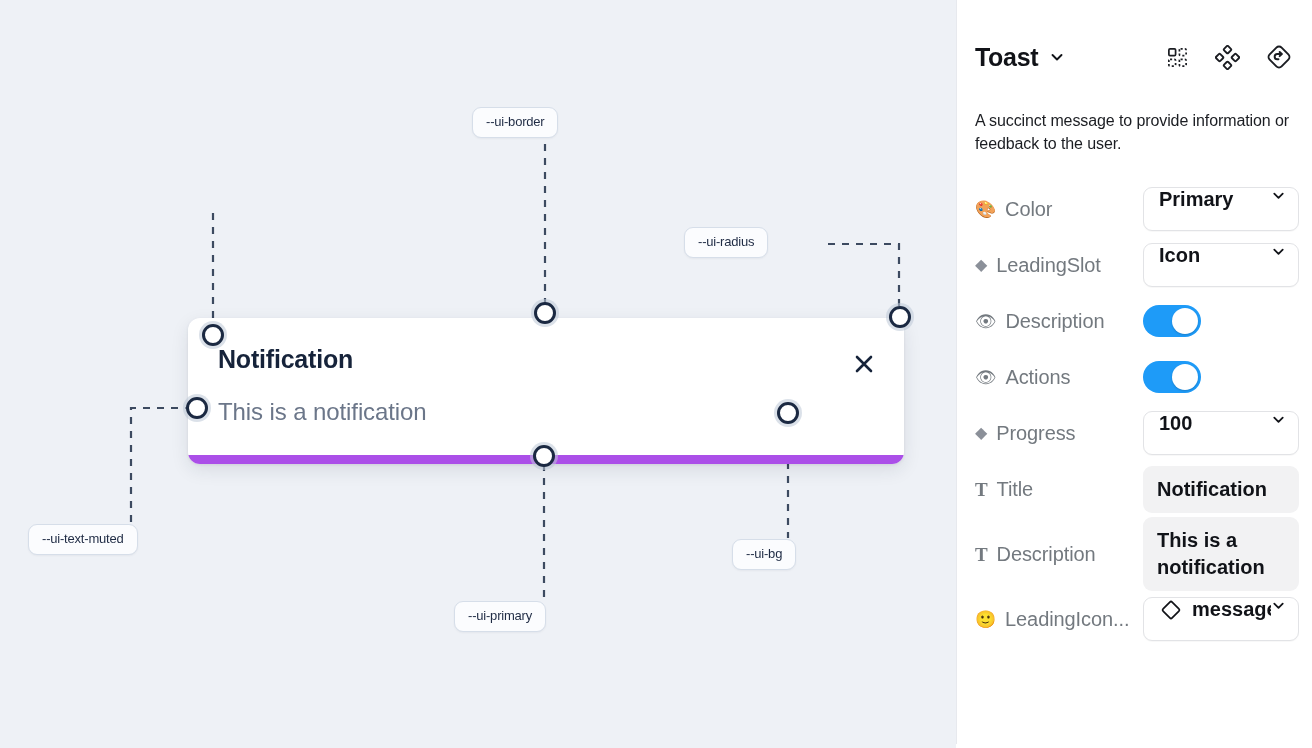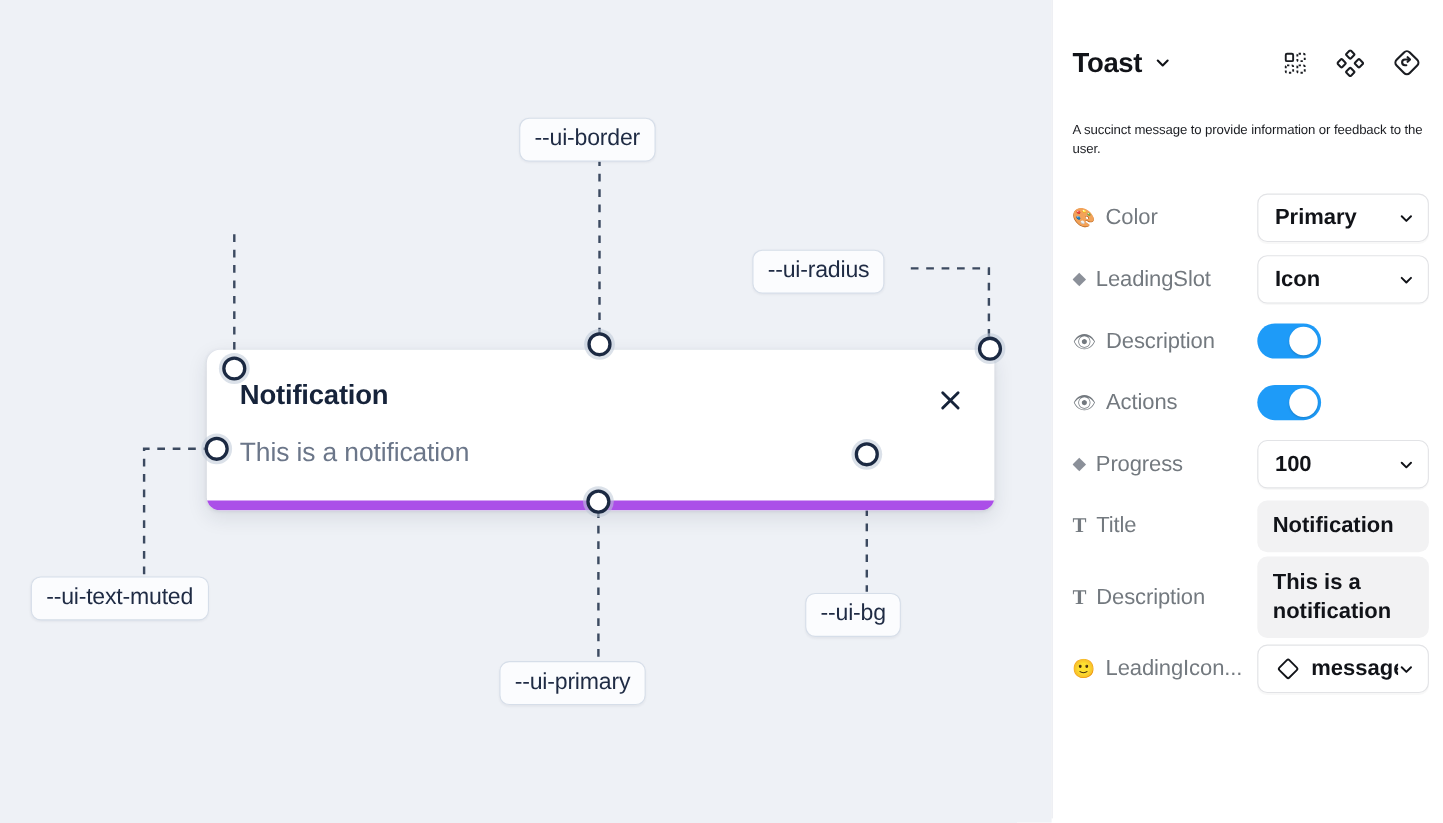--- a/index.html
+++ b/index.html
@@ -52,21 +52,21 @@
     background: #ab4fe8;
   }
 
   
   .tag {
     position: absolute;
     background: #fbfcfe;
     border: 1px solid #d6dee9;
     border-radius: 9px;
     padding: 6px 13px 8px;
-    font-size: 21px;
+    font-size: 13px;
     color: #1f2b44;
     white-space: nowrap;
     letter-spacing: -0.2px;
     box-shadow: 0 1px 2px rgba(30,41,59,.05);
   }
 
   
   .handle {
     position: absolute;
     width: 22px; height: 22px;
@@ -102,21 +102,21 @@
   .hicon { display: flex; align-items: center; justify-content: center; color: #1b1d22; }
 
   .from-file {
     display: flex; align-items: center; gap: 12px;
     margin-top: 16px;
   }
   .from-file-label { font-size: 21px; color: #9aa0ab; }
 
   .panel-desc {
     margin-top: 22px;
-    font-size: 12px; line-height: 1.42; color: #1b1d22;
+    font-size: 16px; line-height: 1.42; color: #1b1d22;
     letter-spacing: -0.1px;
   }
 
   .props { margin-top: 26px; }
   .prop-row {
     display: flex; align-items: center;
     min-height: 56px;
   }
   .prop-label {
     display: flex; align-items: center; gap: 9px;
@@ -128,21 +128,21 @@
   .prop-icon { font-size: 17px; line-height: 1; display: inline-flex; align-items: center; }
   .prop-icon.serif-t { font-family: "Liberation Serif", serif; font-weight: 700; font-size: 19px; color: #73797f; }
   .prop-icon.diamond { color: #8b9099; font-size: 16px; }
   .prop-control { flex: 1; display: flex; justify-content: flex-end; }
 
   .select {
     width: 156px; min-height: 44px;
     background: #fff;
     border: 1px solid #e2e3e6;
     border-radius: 9px;
-    display: flex; align-items: center;
+    display: flex; align-items: flex-start;
     padding: 0 12px 0 15px;
     font-size: 20px; font-weight: 700; color: #111318;
     box-shadow: 0 1px 1px rgba(16,24,40,.03);
   }
   .select .sel-val { flex: 1; overflow: hidden; white-space: nowrap; }
   .select .chev { display: flex; align-items: center; color: #111318; }
   .select .lead-diamond { margin-right: 9px; display: flex; align-items: center; color: #111318; }
 
   .textfield {
     width: 156px; min-height: 44px;

